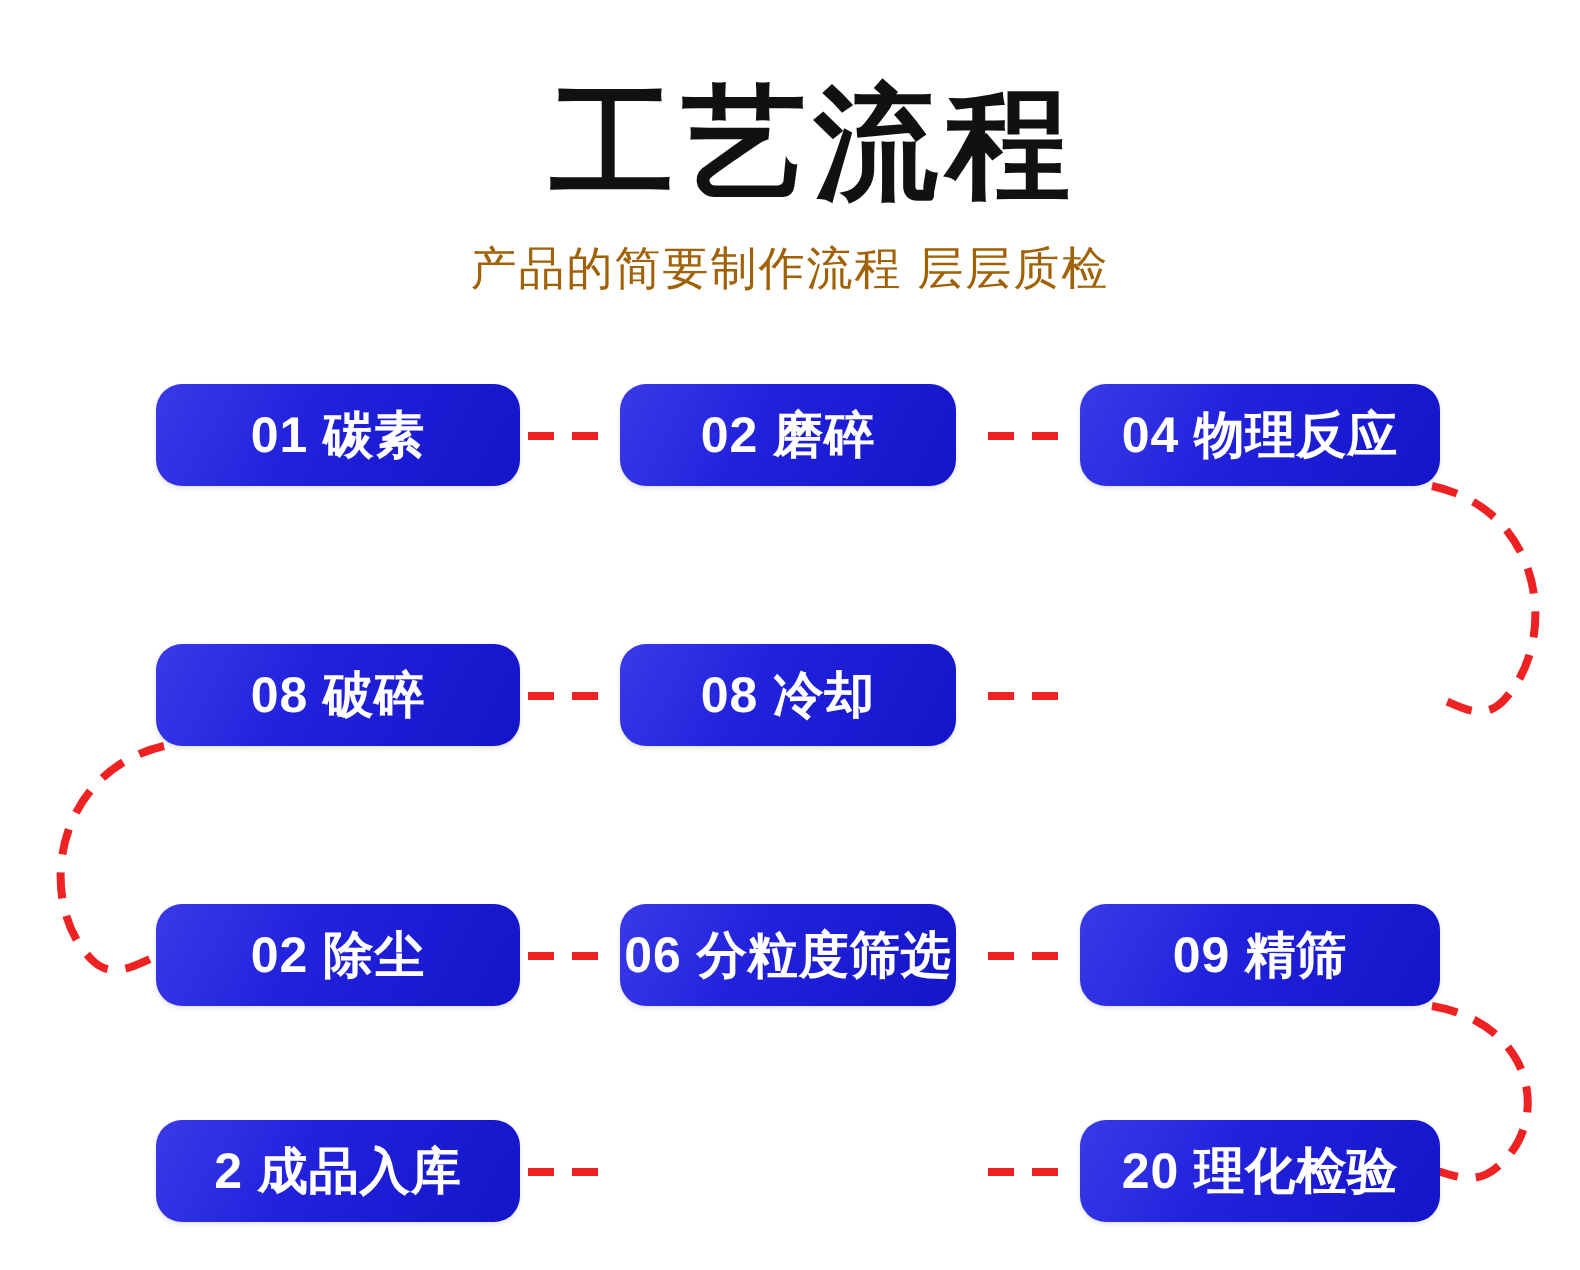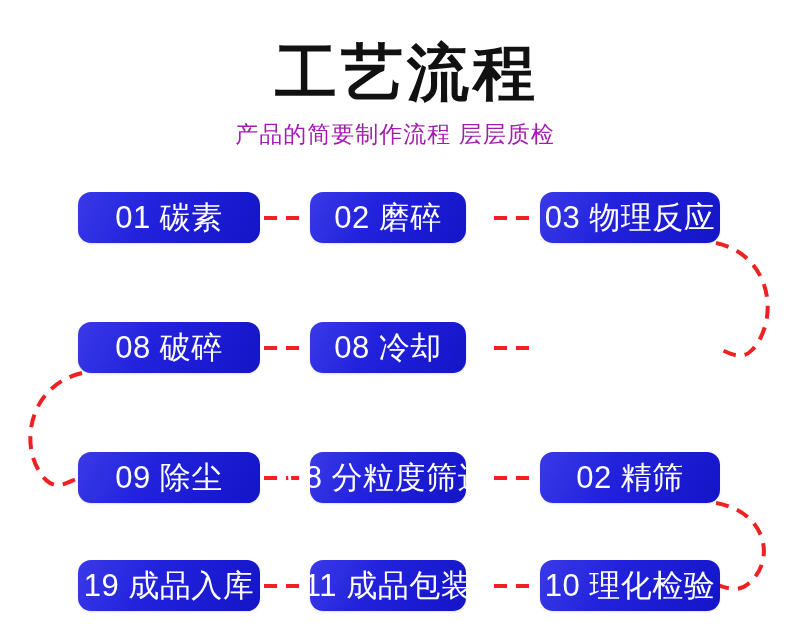--- a/index.html
+++ b/index.html
@@ -43,21 +43,21 @@
   #page-subtitle {
     margin: 0;
     padding: 0;
     position: absolute;
     left: 0;
     top: 119px;
     width: 790px;
     font-size: 23px;
     line-height: 30px;
     font-weight: normal;
-    color: #a21caf;
+    color: #a16207;
     letter-spacing: 1px;
   }
 
   
   #connectors {
     position: absolute;
     left: 0;
     top: 0;
     width: 790px;
     height: 635px;
@@ -71,29 +71,29 @@
     align-items: center;
     justify-content: center;
     box-sizing: border-box;
     height: 51px;
     border-radius: 13px;
     background: linear-gradient(118deg, #3a3ae8 0%, #2222dd 40%, #1414c8 100%);
     box-shadow: 0 1px 2px rgba(0,0,0,0.12);
   }
   .flow-box .label {
     color: #ffffff;
-    font-size: 31px;
+    font-size: 25px;
     line-height: 28px;
-    font-weight: normal;
+    font-weight: bold;
     white-space: nowrap;
     letter-spacing: 0.5px;
   }
   
   .col-1 { left: 78px;  width: 182px; }
-  .col-2 { left: 310px; width: 156px; text-align: right; }
+  .col-2 { left: 310px; width: 168px; text-align: right; }
   .col-3 { left: 540px; width: 180px; }
   
   .row-1 { top: 192px; }
   .row-2 { top: 322px; }
   .row-3 { top: 452px; }
   .row-4 { top: 560px; }
 </style>
 </head>
 <body>
 
@@ -125,43 +125,40 @@
     <line x1="494" y1="586" x2="536" y2="586" stroke="#ee2222" stroke-width="4" stroke-dasharray="13 9" stroke-linecap="butt"></line>
   </svg>
 
   <div class="flow-box col-1 row-1">
     <span class="label">01 碳素</span>
   </div>
   <div class="flow-box col-2 row-1">
     <span class="label">02 磨碎</span>
   </div>
   <div class="flow-box col-3 row-1">
-    <span class="label">03 物理反应</span>
+    <span class="label">04 物理反应</span>
   </div>
 
   <div class="flow-box col-1 row-2">
     <span class="label">08 破碎</span>
   </div>
   <div class="flow-box col-2 row-2">
     <span class="label">08 冷却</span>
   </div>
 
   <div class="flow-box col-1 row-3">
-    <span class="label">09 除尘</span>
+    <span class="label">02 除尘</span>
   </div>
   <div class="flow-box col-2 row-3">
-    <span class="label">08 分粒度筛选</span>
+    <span class="label">06 分粒度筛选</span>
   </div>
   <div class="flow-box col-3 row-3">
-    <span class="label">02 精筛</span>
+    <span class="label">09 精筛</span>
   </div>
 
   <div class="flow-box col-1 row-4">
-    <span class="label">19 成品入库</span>
-  </div>
-  <div class="flow-box col-2 row-4">
-    <span class="label">11 成品包装</span>
+    <span class="label">2 成品入库</span>
   </div>
   <div class="flow-box col-3 row-4">
-    <span class="label">10 理化检验</span>
+    <span class="label">20 理化检验</span>
   </div>
 
 </div>
 
 </body></html>

